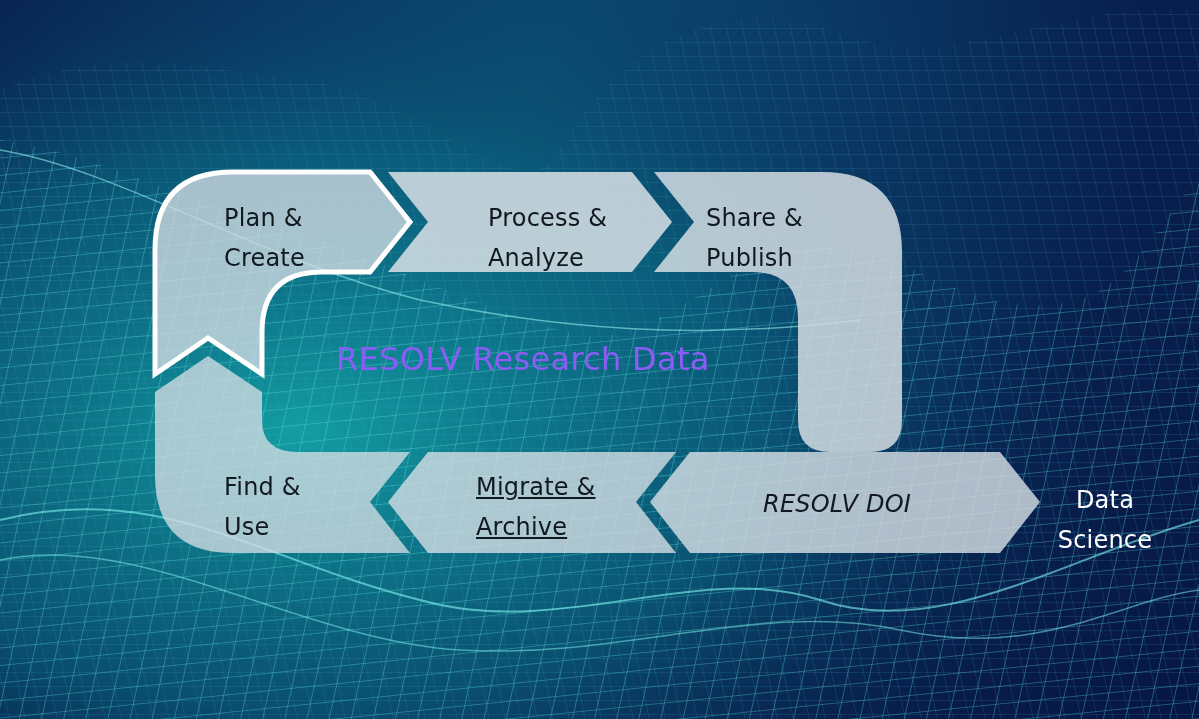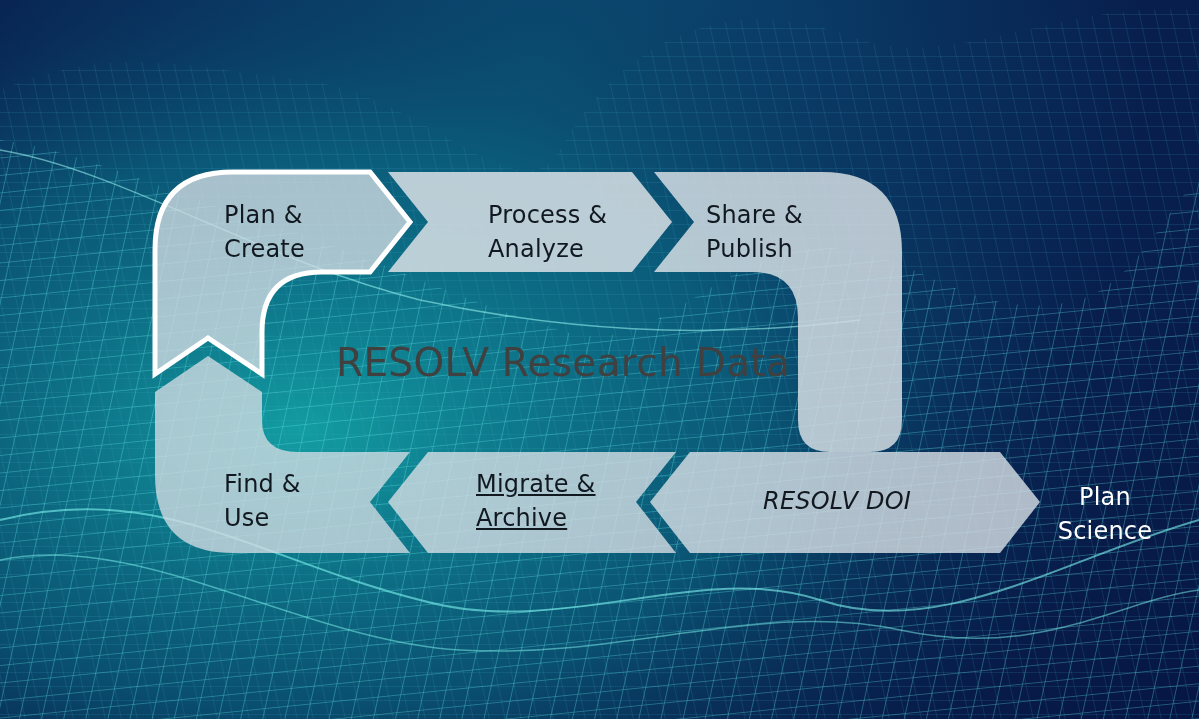--- a/index.html
+++ b/index.html
@@ -4,27 +4,27 @@
 <style>
   html, body { margin: 0; padding: 0; }
   body {
     width: 1199px; height: 719px; overflow: hidden; position: relative;
     background: radial-gradient(ellipse at 45% 10%, #0b4f74 0%, #0a3a66 30%, #081f4d 65%, #061644 100%);
     font-family: "DejaVu Sans", sans-serif;
   }
   .bg { position: absolute; inset: 0; }
   .stage { position: absolute; inset: 0; }
   .label {
-    position: absolute; color: #111820; font-size: 24px; line-height: 34px;
+    position: absolute; color: #111820; font-size: 24px; line-height: 40px;
     letter-spacing: 0.2px; white-space: pre-line;
   }
   .label.light { color: #ffffff; }
   .center-title {
-    position: absolute; left: 336px; top: 340px; color: #404040;
-    font-size: 39px; letter-spacing: 0.3px;
+    position: absolute; left: 336px; top: 340px; color: #8b5cf6;
+    font-size: 32px; letter-spacing: 0.3px;
   }
 </style>
 </head>
 <body>
 
 <svg class="bg" width="1199" height="719" viewBox="0 0 1199 719">
   <defs>
     <radialGradient id="tealGlow" cx="0.25" cy="0.6" r="0.7">
       <stop offset="0" stop-color="#13a3a6" stop-opacity="0.95"></stop>
       <stop offset="0.55" stop-color="#0b6f86" stop-opacity="0.6"></stop>
@@ -64,15 +64,15 @@
 Create</div>
 <div class="label" style="left:480px; top:198px;margin-left:8px;">Process &amp;
 Analyze</div>
 <div class="label" style="left:706px; top:198px;">Share &amp;
 Publish</div>
 <div class="label" style="left:763px; top:484px;font-style:italic;">RESOLV DOI</div>
 <div class="label" style="left:476px; top:467px;text-decoration:underline;">Migrate &amp;
 Archive</div>
 <div class="label" style="left:224px; top:467px;">Find &amp;
 Use</div>
-<div class="label light" style="left:1062px; top:480px; text-align:center; width:110px; margin-left:-12px;">Plan
+<div class="label light" style="left:1062px; top:480px; text-align:center; width:110px; margin-left:-12px;">Data
 Science</div>
 <div class="center-title">RESOLV Research Data</div>
 
 </body></html>

